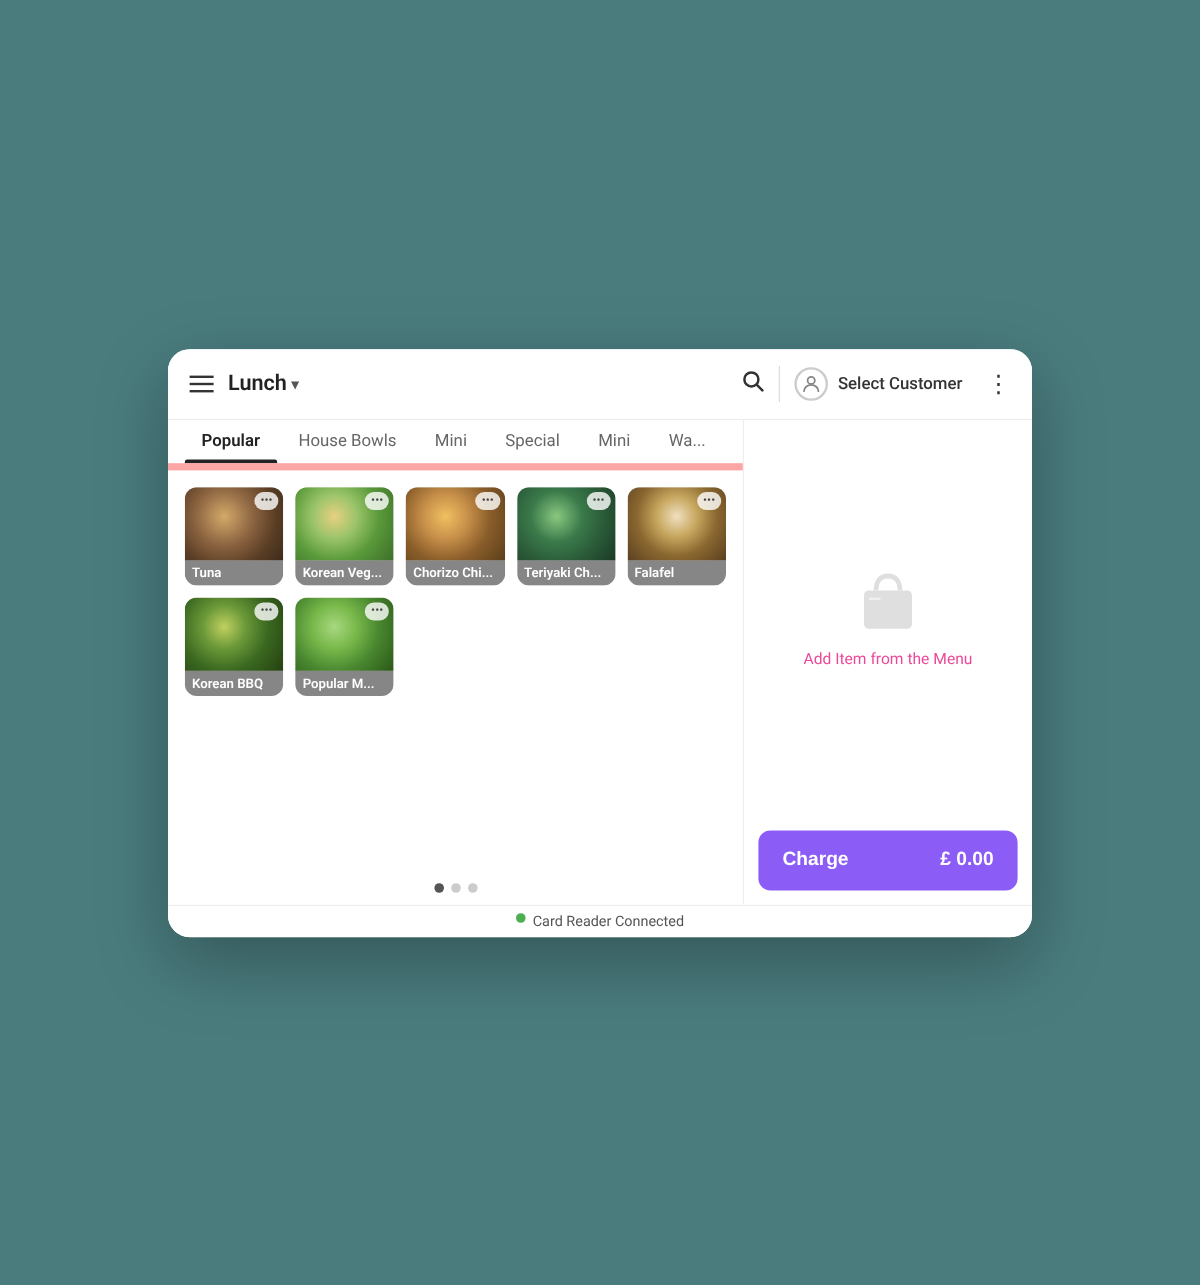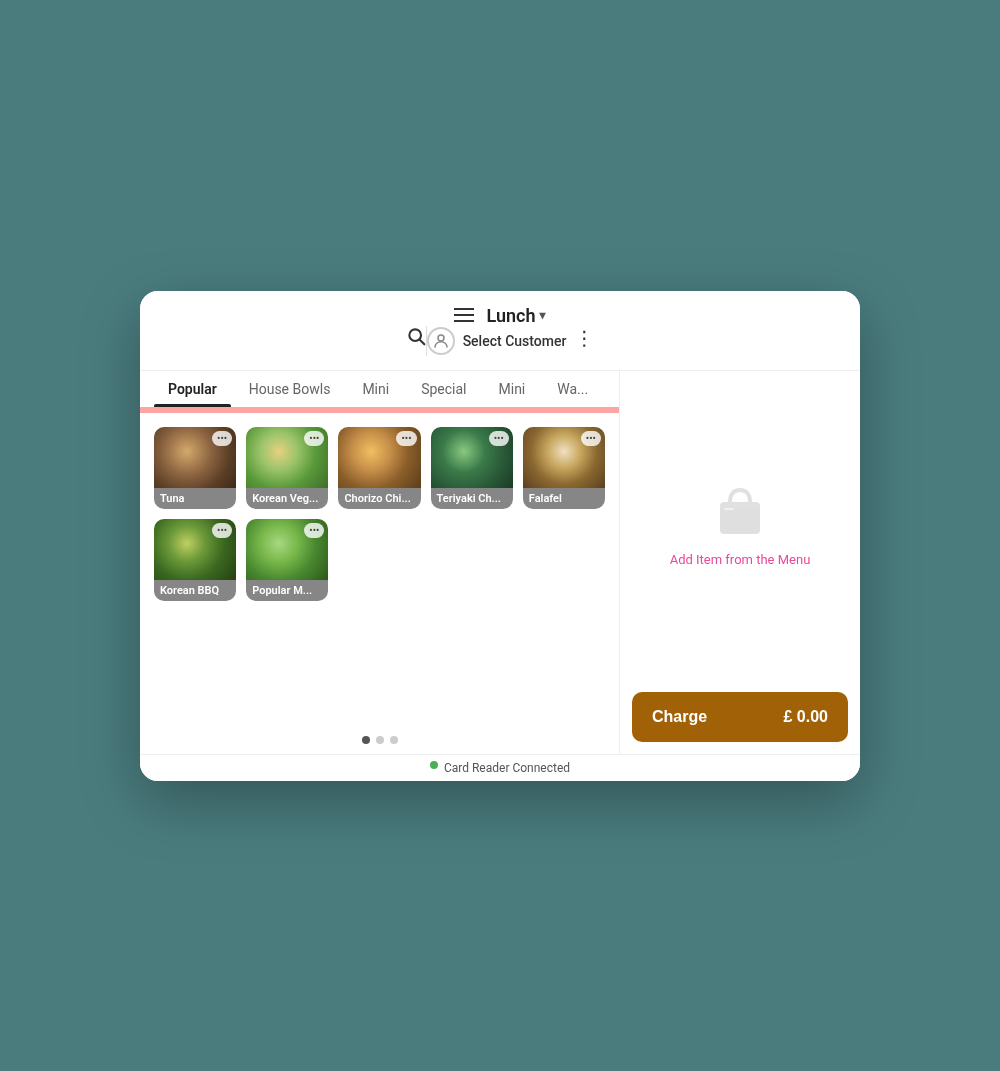--- a/index.html
+++ b/index.html
@@ -23,21 +23,20 @@
       flex-direction: column;
     }
     
     .header {
       display: flex;
       align-items: center;
       justify-content: space-between;
       padding: 14px 18px;
       border-bottom: 1px solid #eee;
       background: #fff;
-      flex-direction: column;
     }
     .header-left {
       display: flex;
       align-items: center;
       gap: 12px;
     }
     .hamburger-icon {
       display: flex;
       flex-direction: column;
       gap: 4px;
@@ -57,20 +56,22 @@
       align-items: center;
       gap: 4px;
       cursor: pointer;
     }
     .chevron-down {
       font-size: 12px;
       color: #555;
     }
     .header-right {
       display: flex;
+      align-items: center;
+      gap: 12px;
     }
     .search-icon-btn {
       cursor: pointer;
       color: #333;
       font-size: 18px;
     }
     .divider-v {
       width: 1px;
       height: 30px;
       background: #ddd;
@@ -255,21 +256,21 @@
     }
     .cart-empty-text {
       font-size: 13px;
       color: #ec4899;
       text-align: center;
       line-height: 1.5;
     }
     
     .charge-button {
       margin: 12px;
-      background: #a16207;
+      background: #8b5cf6;
       color: #fff;
       border: none;
       border-radius: 10px;
       padding: 16px 20px;
       font-size: 16px;
       font-weight: 700;
       cursor: pointer;
       display: flex;
       justify-content: space-between;
       align-items: center;

